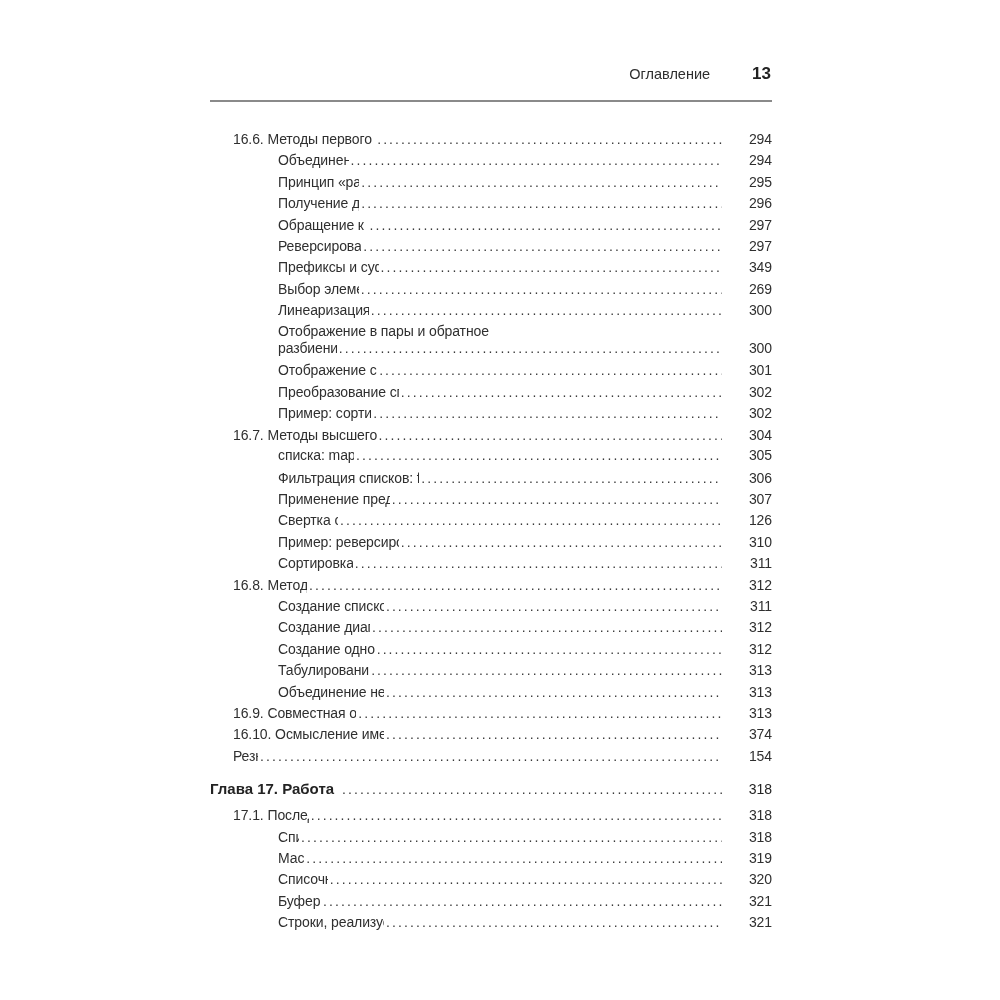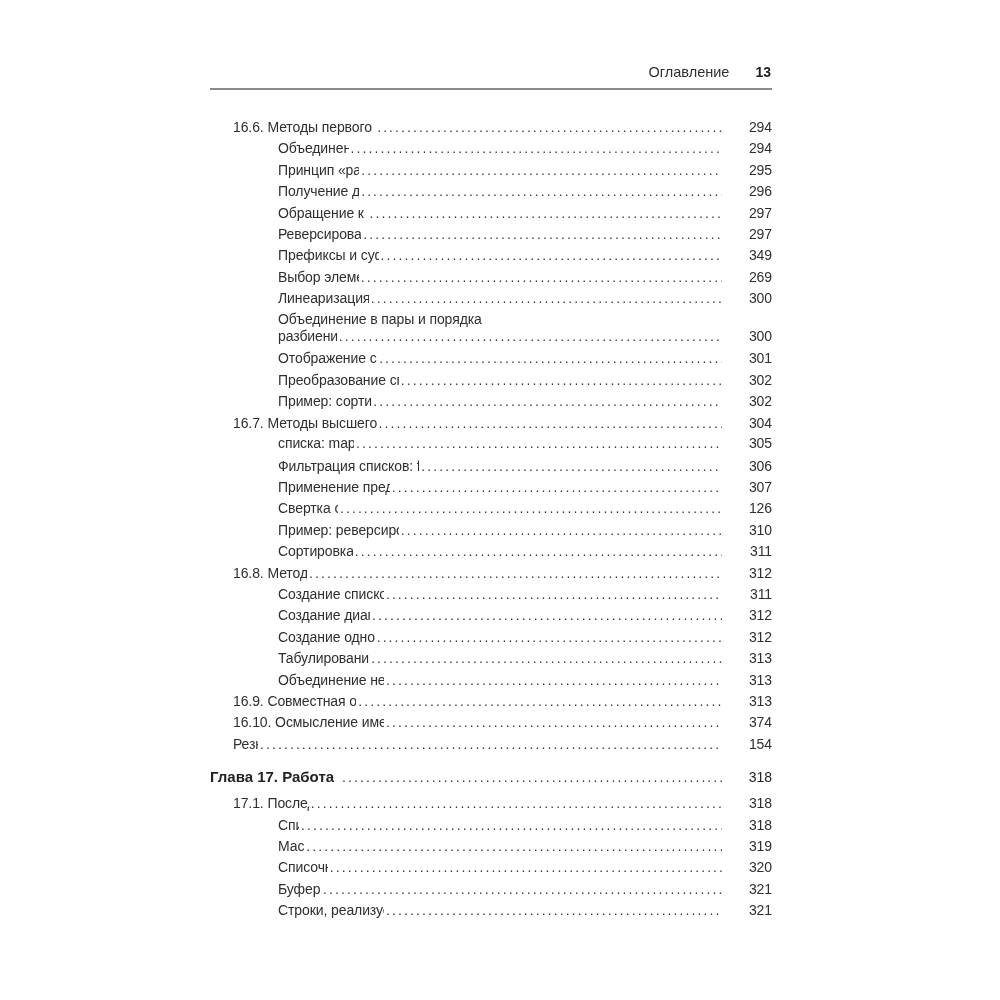--- a/index.html
+++ b/index.html
@@ -16,28 +16,29 @@
     left: 210px;
     top: 64px;
     width: 562px;
   }
   .page-header {
     display: flex;
     justify-content: flex-end;
     align-items: baseline;
     gap: 26px;
     font-size: 14.5px;
-    padding-bottom: 8px;
+    padding-bottom: 16px;
     padding-right: 1px;
   }
   .page-header .running-title { color: #2f2f2f; }
   .page-header .page-num {
     font-weight: bold;
-    font-size: 14px;
+    font-size: 17px;
     color: #222222;
+    margin-left: 16px;
   }
   .header-rule {
     height: 0;
     border-bottom: 2px solid #8a8a8a;
   }
   .toc {
     margin-top: 27px;
     font-size: 14px;
     letter-spacing: -0.1px;
   }
@@ -149,21 +150,21 @@
         <span class="leader"></span>
         <span class="pg">269</span>
       </div>
     <div class="row lvl2">
         <span class="t">Линеаризация списка списков: flatten</span>
         <span class="leader"></span>
         <span class="pg">300</span>
       </div>
 
     <div class="row lvl2 wrap">
-      <div class="wl">Объединение в пары и порядка</div>
+      <div class="wl">Отображение в пары и обратное</div>
       <div class="l2">
           <span class="t">разбиение: zip и unzip</span>
           <span class="leader"></span>
           <span class="pg">300</span>
         </div>
     </div>
 
     <div class="row lvl2">
         <span class="t">Отображение списков: toString и mkString</span>
         <span class="leader"></span>

